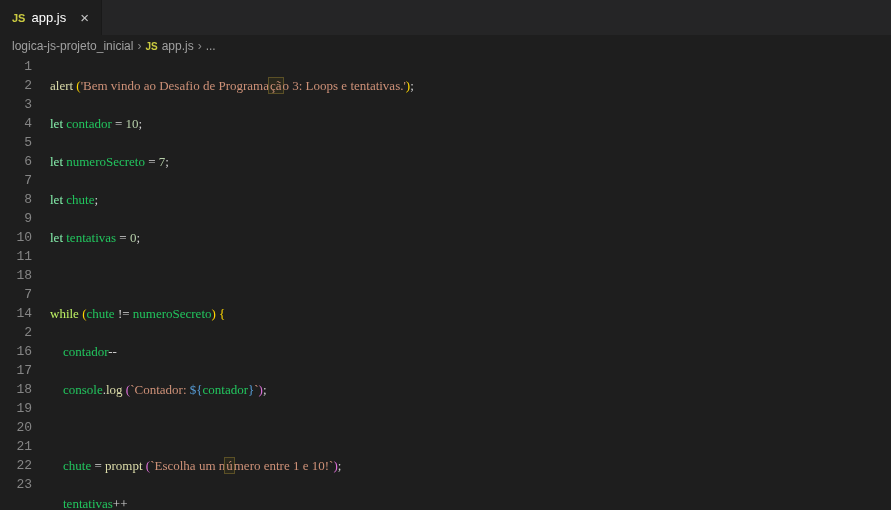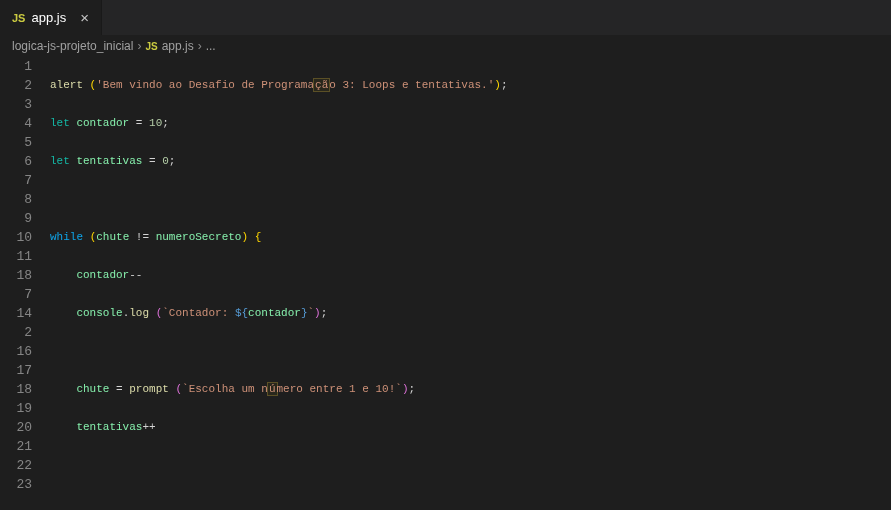--- a/index.html
+++ b/index.html
@@ -71,36 +71,37 @@
     padding-right: 18px;
     user-select: none;
     line-height: 19px;
     font-size: 13px;
   }
   .gutter div { height: 19px; }
   .code {
     flex: 1;
     line-height: 19px;
     white-space: pre;
-    font-size: 11px;
+    font-size: 13px;
     position: relative;
+    font-family: Liberation Serif, serif;
   }
   .code-line { height: 19px; }
   .hl-box {
     border: 1px solid #5b5026;
     background: rgba(255,215,0,0.05);
     padding: 0 1px;
     margin: 0 -1px;
   }
   
   .tk-fn { color: #dcdcaa; }
   .tk-str { color: #ce9178; }
-  .tk-kw { color: #14b8a6; }
-  .tk-kw2 { color: #0ea5e9; }
-  .tk-var { color: #86efac; }
+  .tk-kw { color: #86efac; }
+  .tk-kw2 { color: #bef264; }
+  .tk-var { color: #22c55e; }
   .tk-num { color: #b5cea8; }
   .tk-op { color: #d4d4d4; }
   .tk-brace-y { color: #ffd700; }
   .tk-brace-p { color: #da70d6; }
   .tk-tpl { color: #569cd6; }
 </style>
 </head>
 <body>
 
 <div class="tab-bar">
@@ -142,20 +143,22 @@
       <div>18</div>
     <div>19</div>
       <div>20</div>
       <div>21</div>
     <div>22</div>
       <div>23</div>
   </div>
   <div class="code">
 <div class="code-line"><span class="tk-fn">alert </span><span class="tk-brace-y">(</span><span class="tk-str">'Bem vindo ao Desafio de Programa</span><span class="tk-str hl-box">çã</span><span class="tk-str">o 3: Loops e tentativas.'</span><span class="tk-brace-y">)</span><span class="tk-op">;</span></div>
 <div class="code-line"><span class="tk-kw">let</span><span class="tk-var"> contador </span><span class="tk-op">= </span><span class="tk-num">10</span><span class="tk-op">;</span></div>
+<div class="code-line"><span class="tk-kw">let</span><span class="tk-var"> numeroSecreto </span><span class="tk-op">= </span><span class="tk-num">7</span><span class="tk-op">;</span></div>
+<div class="code-line"><span class="tk-kw">let</span><span class="tk-var"> chute</span><span class="tk-op">;</span></div>
 <div class="code-line"><span class="tk-kw">let</span><span class="tk-var"> tentativas </span><span class="tk-op">= </span><span class="tk-num">0</span><span class="tk-op">;</span></div>
 <div class="code-line"></div>
 <div class="code-line"><span class="tk-kw2">while</span> <span class="tk-brace-y">(</span><span class="tk-var">chute</span><span class="tk-op"> != </span><span class="tk-var">numeroSecreto</span><span class="tk-brace-y">)</span> <span class="tk-brace-y">{</span></div>
 <div class="code-line">    <span class="tk-var">contador</span><span class="tk-op">--</span></div>
 <div class="code-line">    <span class="tk-var">console</span><span class="tk-op">.</span><span class="tk-fn">log </span><span class="tk-brace-p">(</span><span class="tk-str">`Contador: </span><span class="tk-tpl">${</span><span class="tk-var">contador</span><span class="tk-tpl">}</span><span class="tk-str">`</span><span class="tk-brace-p">)</span><span class="tk-op">;</span></div>
 <div class="code-line">    </div>
 <div class="code-line">    <span class="tk-var">chute</span> <span class="tk-op">= </span><span class="tk-fn">prompt </span><span class="tk-brace-p">(</span><span class="tk-str">`Escolha um n</span><span class="tk-str hl-box">ú</span><span class="tk-str">mero entre 1 e 10!`</span><span class="tk-brace-p">)</span><span class="tk-op">;</span></div>
 <div class="code-line">    <span class="tk-var">tentativas</span><span class="tk-op">++</span></div>
 
 

